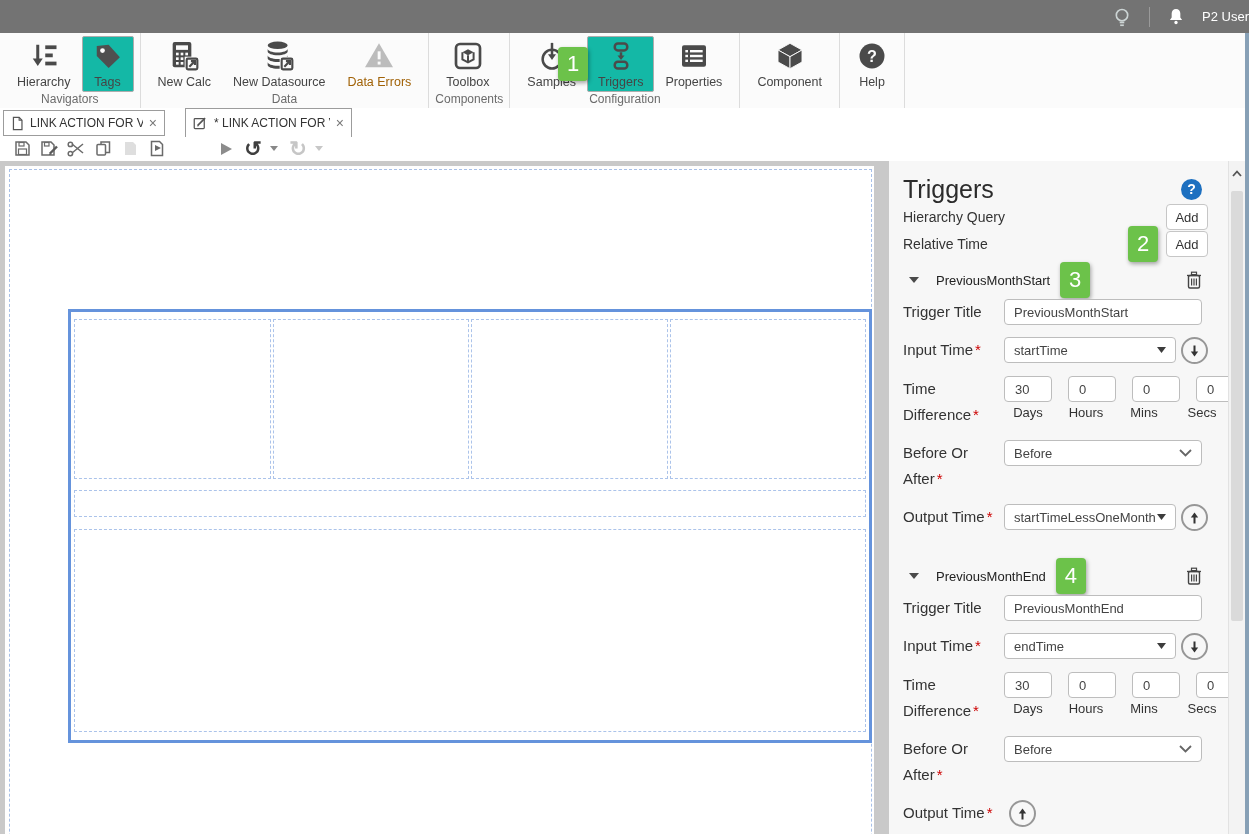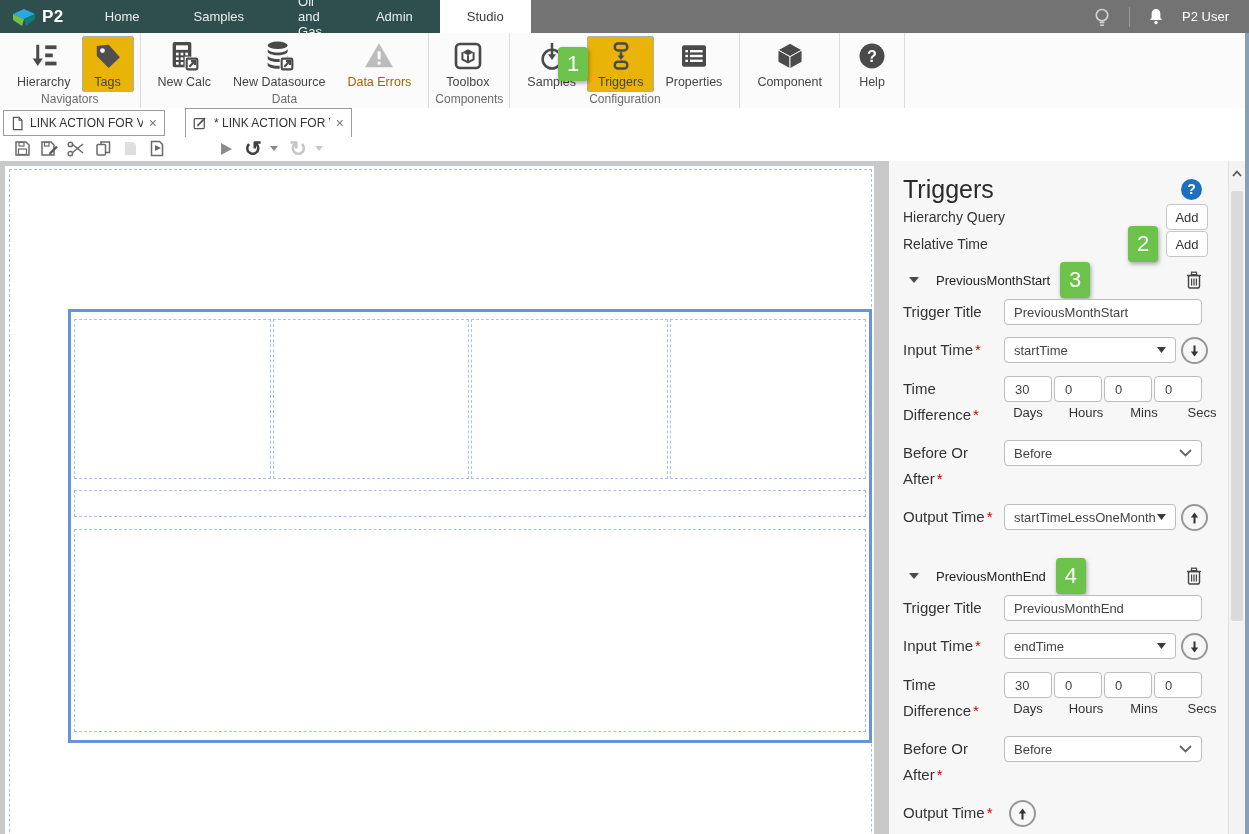--- a/index.html
+++ b/index.html
@@ -5,32 +5,32 @@
   html,body{margin:0;padding:0}
   body{width:1249px;height:834px;position:relative;overflow:hidden;background:#fff;
        font-family:"Liberation Sans",sans-serif;-webkit-font-smoothing:antialiased}
   
   .topbar{position:absolute;top:0;left:0;right:0;height:33px;background:#737373;display:flex}
   .topbar-left{width:500px;background:#2f4f4e;display:flex;align-items:stretch}
   .logo{display:flex;align-items:center;gap:4px;padding:0 14px 0 10px}
   .logo-text{color:#fff;font-weight:bold;font-size:17px;letter-spacing:.5px}
   .nav-item{display:flex;align-items:center;padding:0 27px;color:#e9eeee;font-size:13px;cursor:default}
   .nav-item.active{background:#fff;color:#3c3c3c}
-  .topbar-right{margin-left:auto;display:flex;align-items:center;padding-right:20px;gap:16px}
+  .topbar-right{margin-left:auto;display:flex;align-items:center;gap:16px}
   .topbar-div{width:1px;height:20px;background:#9a9a9a}
   .user-name{color:#fff;font-size:13px}
   
   .ribbon{position:absolute;top:33px;left:0;right:0;height:75px;background:#fbfbfb;
           border-bottom:1px solid #cfcfcf;display:flex}
   .rgroup{display:flex;flex-direction:column;border-right:1px solid #dcdcdc;padding:3px 6px 0}
   .rbuttons{display:flex;align-items:flex-start;flex:1}
   .rbtn{display:flex;flex-direction:column;align-items:center;padding:3px 10px 2px;gap:3px;border:1px solid transparent;border-radius:2px}
   .rbtn .ric{height:32px;display:flex;align-items:center;justify-content:center}
   .rbtn .rlbl{font-size:12.5px;color:#454545;white-space:nowrap}
-  .rbtn.selected{background:#eab308;border-color:#adadad}
+  .rbtn.selected{background:#14b8a6;border-color:#adadad}
   .rbtn.disabled .rlbl{color:#a16207}
   .rgroup-label{text-align:center;font-size:12px;color:#6b6b6b;padding:0 0 4px;min-height:15px}
   .ribbon-collapse{position:absolute;right:12px;top:88px}
   
   .badge{background:#6cc24a;border-radius:4px;color:#fff;display:flex;align-items:center;
          justify-content:center;font-size:22px;box-shadow:1px 2px 4px rgba(0,0,0,.35)}
   .badge-ribbon{position:absolute;left:558px;top:47px;width:30px;height:34px;z-index:5}
   
   .tabrow{position:absolute;top:108px;left:0;right:0;height:28px;background:#fff;border-bottom:1px solid #bdbdbd}
   .tab{position:absolute;display:flex;align-items:center;gap:6px;background:#fff;border:1px solid #9c9c9c;
@@ -83,50 +83,35 @@
   .sheader .badge-inline{margin-left:10px}
   .trash{margin-left:auto;margin-right:6px}
   .prow{display:flex;align-items:flex-start;margin-bottom:12px}
   .plabel{width:101px;flex:none;font-size:15px;color:#333;line-height:26px}
   .req{color:#c00;margin-left:2px}
   .ctl{width:198px;height:26px;border:1px solid #bdbdbd;border-radius:4px;background:#fff;display:flex;
        align-items:center;font-size:13px;color:#444;padding:0 9px;box-sizing:border-box}
   input.ctl{outline:none}
   .ctl .selarrow{margin-left:auto}
   .num-grid{display:flex;flex-direction:column}
-  .num-inputs{display:flex;gap:2px}
+  .num-inputs{display:flex;gap:16px}
   .num-inputs input{width:48px;height:26px;border:1px solid #bdbdbd;border-radius:4px;background:#fff;
         font-size:13px;color:#444;padding:0 0 0 10px;box-sizing:border-box;font-family:"Liberation Sans",sans-serif;outline:none}
   .num-units{display:flex;gap:10px;margin-top:3px}
   .num-units span{width:48px;text-align:center;font-size:13px;color:#333}
   .circle-btn{width:23px;height:23px;border:2px solid #979797;border-radius:50%;margin-left:5px;flex:none;
               display:flex;align-items:center;justify-content:center;background:#f7f7f7;align-self:center}
   .explore-row{display:flex;align-items:center;height:26px;margin-top:30px}
   .explore-row .ptlabel{font-size:14px;color:#333;flex:1}
   svg{display:block}
 </style>
 </head>
 <body>
 
 <div class="topbar">
-  <div class="topbar-left">
-    <div class="logo">
-      <svg width="28" height="24" viewBox="0 0 26 24">
-        <polygon points="2,9 13,4 24,9 13,14" fill="#2aa9e0"></polygon>
-        <polygon points="2,9 13,14 11,21 2,15" fill="#76bd43"></polygon>
-        <polygon points="24,9 13,14 15,21 24,14" fill="#0e7d7d"></polygon>
-      </svg>
-      <span class="logo-text">P2</span>
-    </div>
-    <div class="nav-item">Home</div>
-    <div class="nav-item">Samples</div>
-    <div class="nav-item">Oil and Gas</div>
-    <div class="nav-item">Admin</div>
-    <div class="nav-item active">Studio</div>
-  </div>
   <div class="topbar-right">
     <svg width="22" height="24" viewBox="0 0 24 24">
       <circle cx="12" cy="10" r="6.2" fill="none" stroke="#ccd4d4" stroke-width="1.8"></circle>
       <line x1="9.5" y1="18" x2="14.5" y2="18" stroke="#ccd4d4" stroke-width="1.8"></line>
       <line x1="10" y1="21" x2="14" y2="21" stroke="#ccd4d4" stroke-width="1.8"></line>
     </svg>
     <div class="topbar-div"></div>
     <svg width="20" height="22" viewBox="0 0 24 24">
       <path d="M12 2.5c-3.1 0-5.2 2.4-5.2 5.4v4.6l-2.1 3.2h14.6l-2.1-3.2V7.9c0-3-2.1-5.4-5.2-5.4z" fill="#fff"></path>
       <circle cx="12" cy="18.6" r="2" fill="#fff"></circle>

